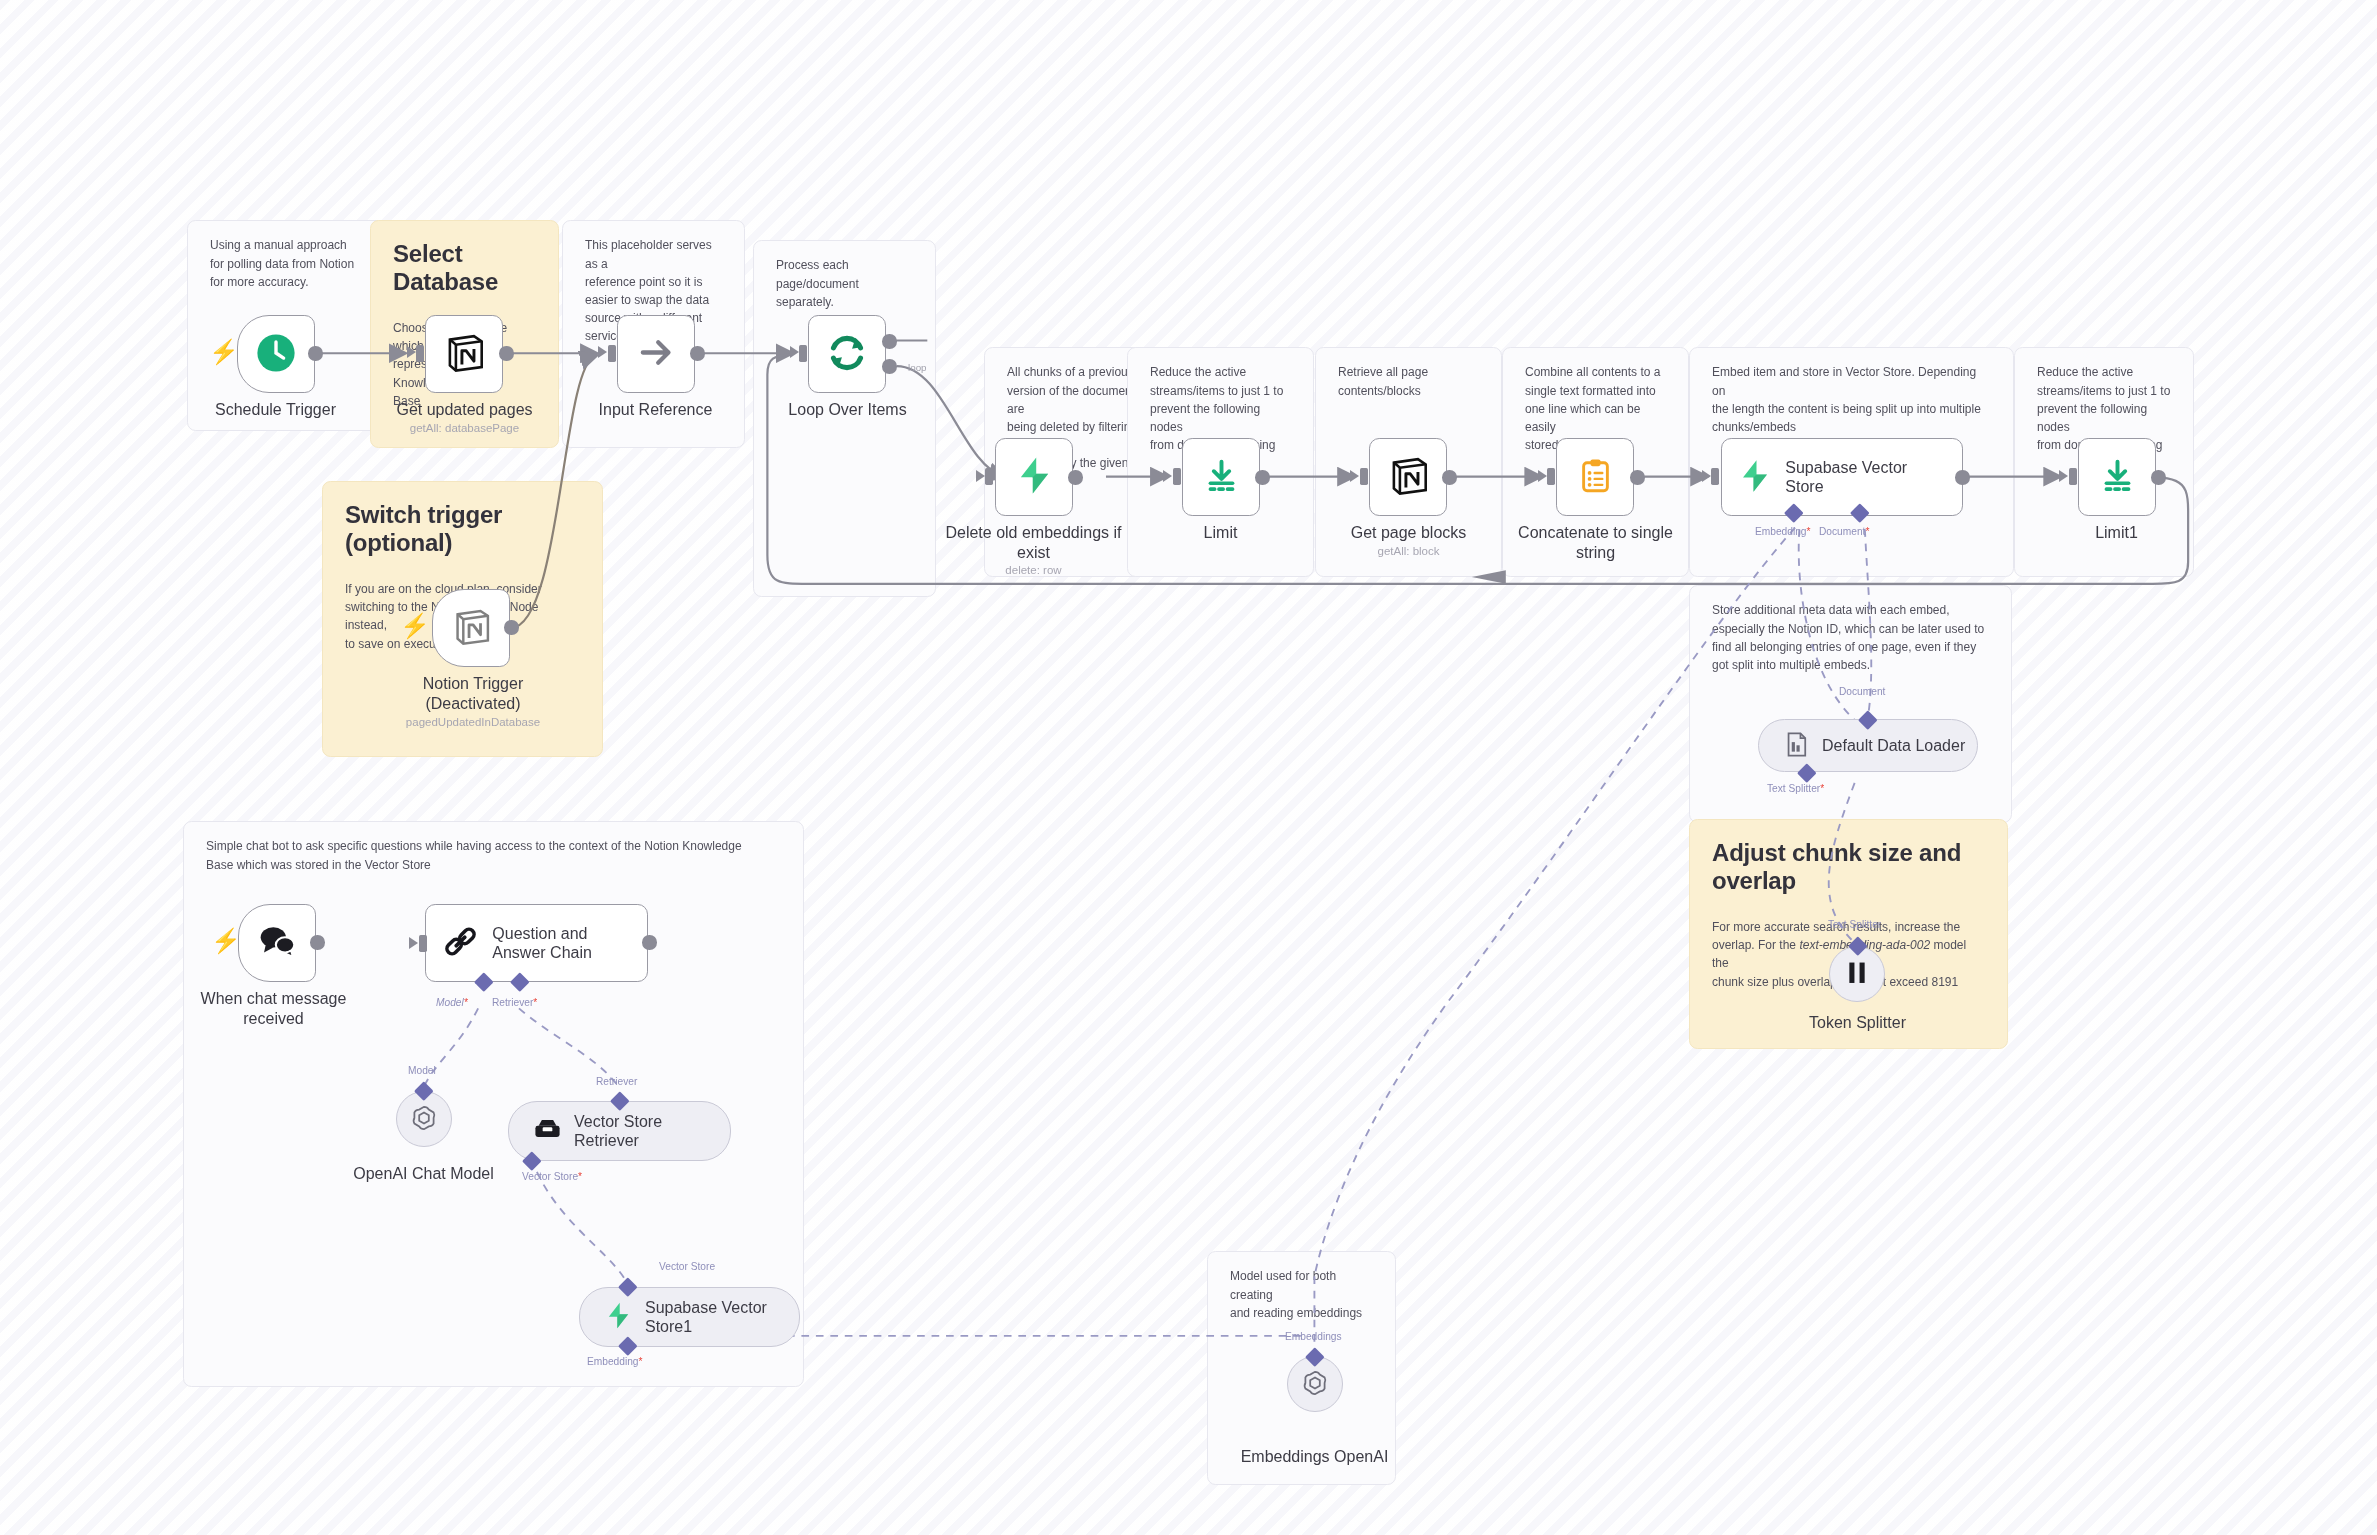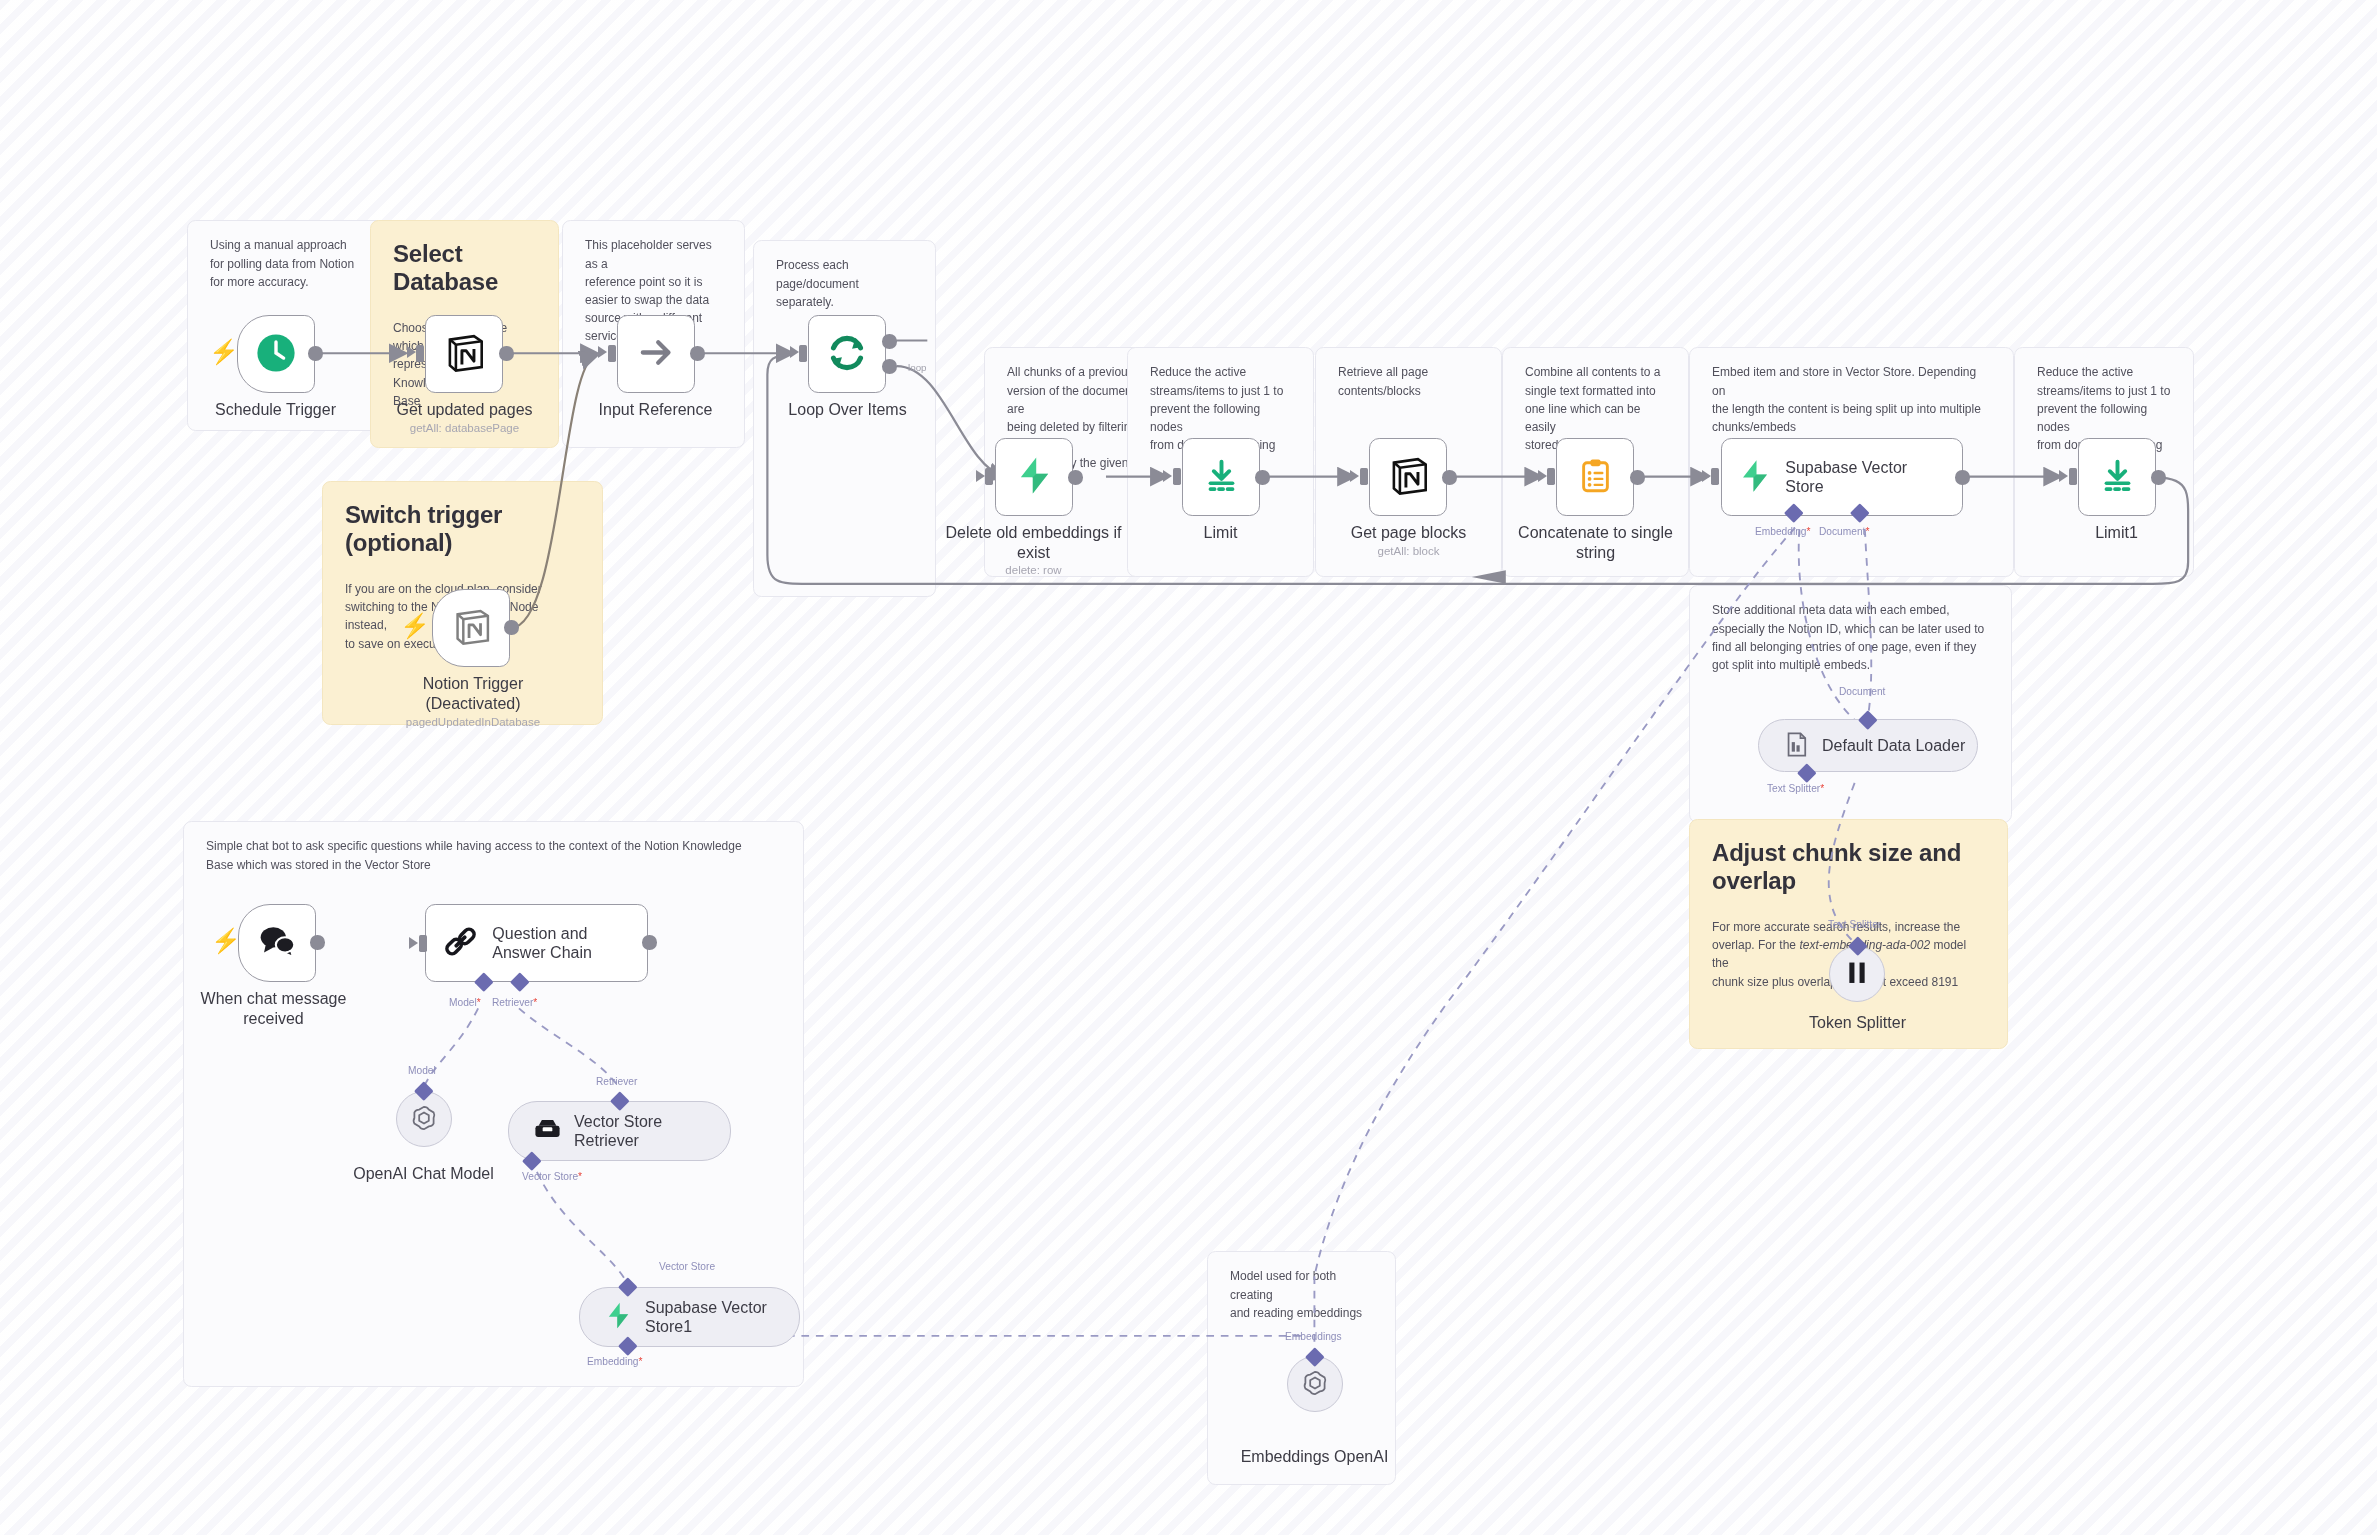--- a/index.html
+++ b/index.html
@@ -103,21 +103,21 @@
 easier to swap the data
 source with a different
 service</div>
   </div>
 
   <div class="note plain" style="left:753px;top:220px;width:183px;height:357px;margin-top:20px;">
     <div class="body">Process each
 page/document separately.</div>
   </div>
 
-  <div class="note yellow" style="left:322px;top:481px;width:281px;height:244px;">
+  <div class="note yellow" style="left:322px;top:481px;width:281px;height:276px;">
     <div class="title">Switch trigger (optional)</div>
     <div class="body">If you are on the cloud plan, consider
 switching to the Notion Trigger Node instead,
 to save on executions.</div>
   </div>
 
   <div class="note plain" style="left:984px;top:347px;width:187px;height:230px;">
     <div class="body">All chunks of a previous
 version of the document are
 being deleted by filtering the
@@ -446,21 +446,21 @@
     <span class="wlabel" style="white-space:pre-line;">Question and
 Answer Chain</span>
   </div>
   <div class="inport" style="left:419px;top:935px;"></div>
   <div class="arrowin" style="left:409px;top:937px;"></div>
   <div class="dot" style="left:642px;top:935px;"></div>
   <div class="dstem" style="left:481px;top:979px;"></div>
   <div class="diamond" style="left:477px;top:975px;"></div>
   <div class="dstem" style="left:517px;top:979px;"></div>
   <div class="diamond" style="left:513px;top:975px;"></div>
-  <div class="plabel-s" style="left:449px;top:997px;">
+  <div class="plabel-s" style="left:436px;top:997px;font-style:italic;">
     <span>Model<span class="req">*</span></span></div>
   <div class="plabel-s" style="left:492px;top:997px;">
     <span>Retriever<span class="req">*</span></span></div>
 
   <div class="node circ" style="left:396px;top:1091px;">
     <span>
       <svg width="32" height="32" viewBox="0 0 40 40">
         <g fill="none" stroke="#6e6e7a" stroke-width="2.2">
           <path d="M20 6 a7 7 0 0 1 6 3.5 l6 3.5 a7 7 0 0 1 0 7 l0 7 a7 7 0 0 1 -6 3.5
                    l-6 3.5 a7 7 0 0 1 -6 -3.5 l-6 -3.5 a7 7 0 0 1 0 -7 l0 -7 a7 7 0 0 1 6 -3.5 Z"></path>

